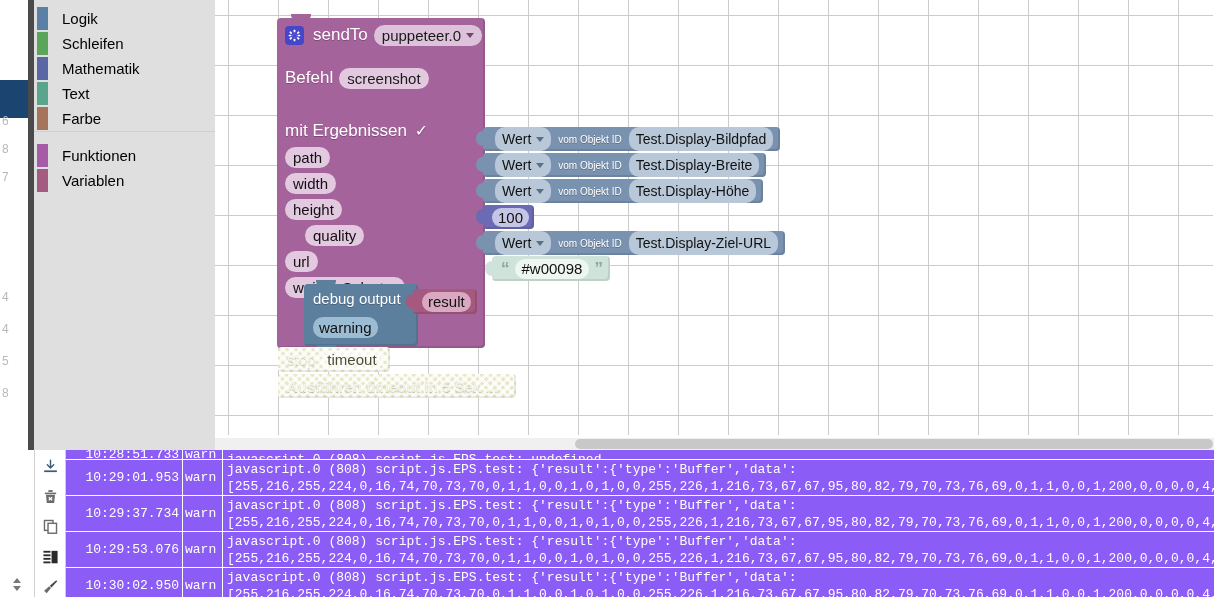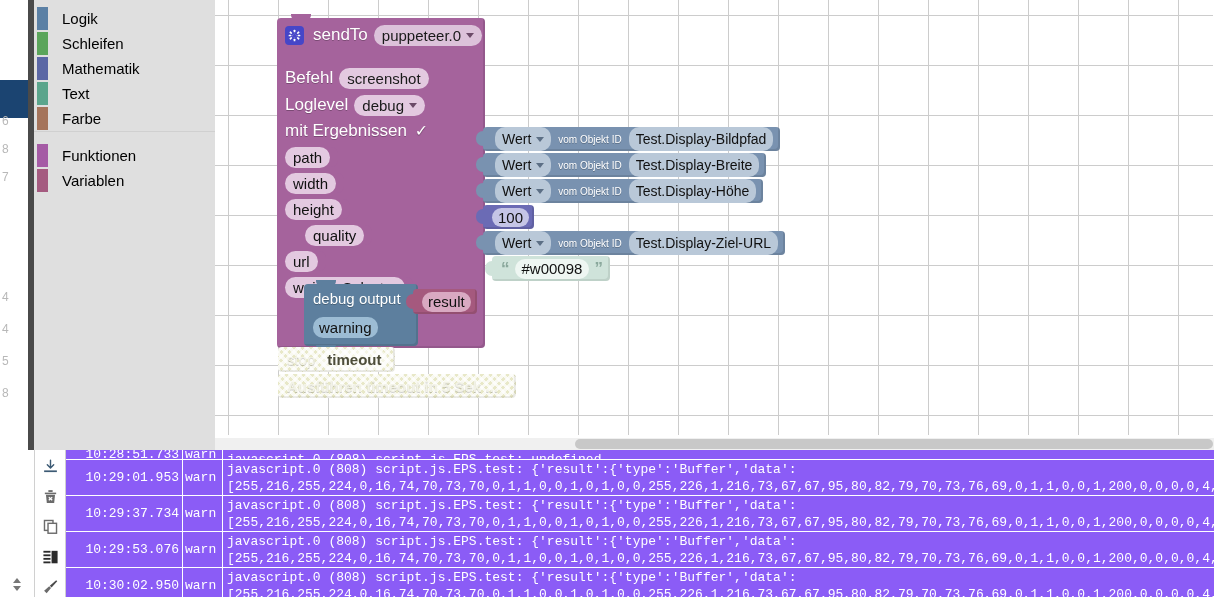--- a/index.html
+++ b/index.html
@@ -451,27 +451,20 @@
         </span>
       </div>
 
       <div class="row" style="left:8px; top:49px;">
         <span class="row-label">Befehl</span>
         <span class="field">
           <span>screenshot</span>
         </span>
       </div>
 
-      <div class="row" style="left:8px; top:76px;">
-        <span class="row-label">Loglevel</span>
-        <span class="field">
-          <span>debug</span>
-          <i class="caret"></i>
-        </span>
-      </div>
 
       <div class="row" style="left:8px; top:102px;">
         <span class="row-label">mit Ergebnissen</span>
         <span class="checkbox">✓</span>
       </div>
 
       <div class="row" style="left:8px; top:128px;">
         <span class="param-tag">path</span>
         <span class="socket" style="top:1px;"></span>
       </div>
@@ -556,21 +549,21 @@
     </div>
 
     <div class="str-block" style="left:277px; top:256px;">
       <span class="quote">“</span>
       <span class="str-field">#w00098</span>
       <span class="quote">”</span>
     </div>
 
     <div class="disabled-blk" style="left:63px; top:347px; height:25px;">
       <span class="dis-label">stop</span>
-      <span class="dis-field" style="margin-right:7px;font-weight:bold;">
+      <span class="dis-field" style="margin-right:7px;">
         <span>timeout</span>
         <i class="caret"></i>
       </span>
     </div>
 
     <div class="disabled-blk" style="left:63px; top:374px; height:24px; padding-right:12px;font-weight:bold;">
       <span class="dis-label">Ausführen timeout in 5 Sek ...</span>
     </div>
 
     <div class="workspace-clip-right"></div>

